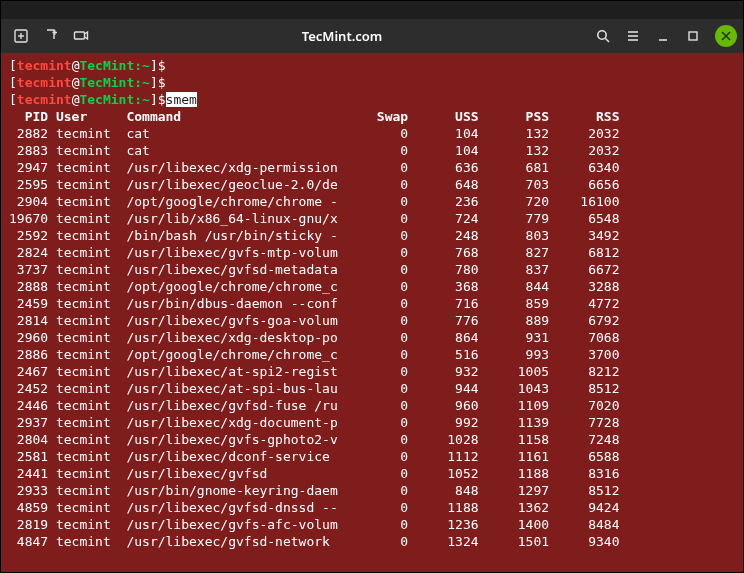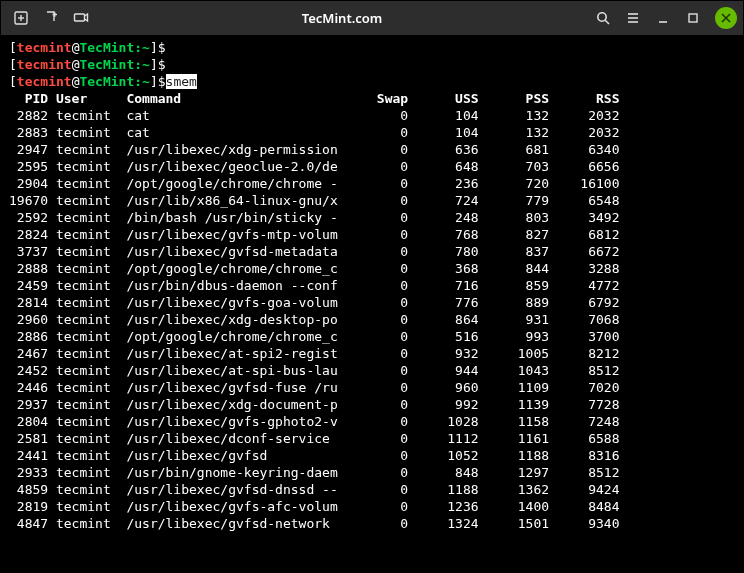--- a/index.html
+++ b/index.html
@@ -12,41 +12,42 @@
   }
   .window { display: flex; flex-direction: column; height: 100%; border: 1px solid #000; }
   .titlebar {
     background: #2d2d2d;
     height: 34px;
     display: flex;
     align-items: center;
     padding: 0 6px;
     gap: 4px;
     font-family: "Segoe UI", "Noto Sans", sans-serif;
+    margin-top: 18px;
   }
   .titlebar .left, .titlebar .right { display: flex; align-items: center; gap: 2px; }
   .titlebar .spacer { flex: 1; }
   .titlebar .title { color: #ffffff; font-weight: 600; font-size: 13px; }
   .tb-btn {
     width: 28px; height: 28px;
     display: flex; align-items: center; justify-content: center;
     color: #dfdfdf;
     border-radius: 4px;
   }
   .tb-btn svg { width: 16px; height: 16px; display: block; }
   .close-btn {
     width: 22px; height: 22px; border-radius: 50%;
     background: #66bb00;
     display: flex; align-items: center; justify-content: center;
     margin-left: 6px;
   }
   .close-btn svg { width: 10px; height: 10px; }
   .terminal {
     flex: 1;
-    background: #000000;
+    background: #7f1d1d;
     padding: 4px 8px 2px 8px;
     overflow: hidden;
     line-height: 17px;
     font-size: 13px;
     white-space: pre;
   }
   .prompt .br { color: #ffffff; }
   .prompt .user { color: #ff4a3f; font-weight: bold; }
   .prompt .at { color: #ffffff; }
   .prompt .host { color: #00d54b; font-weight: bold; }

